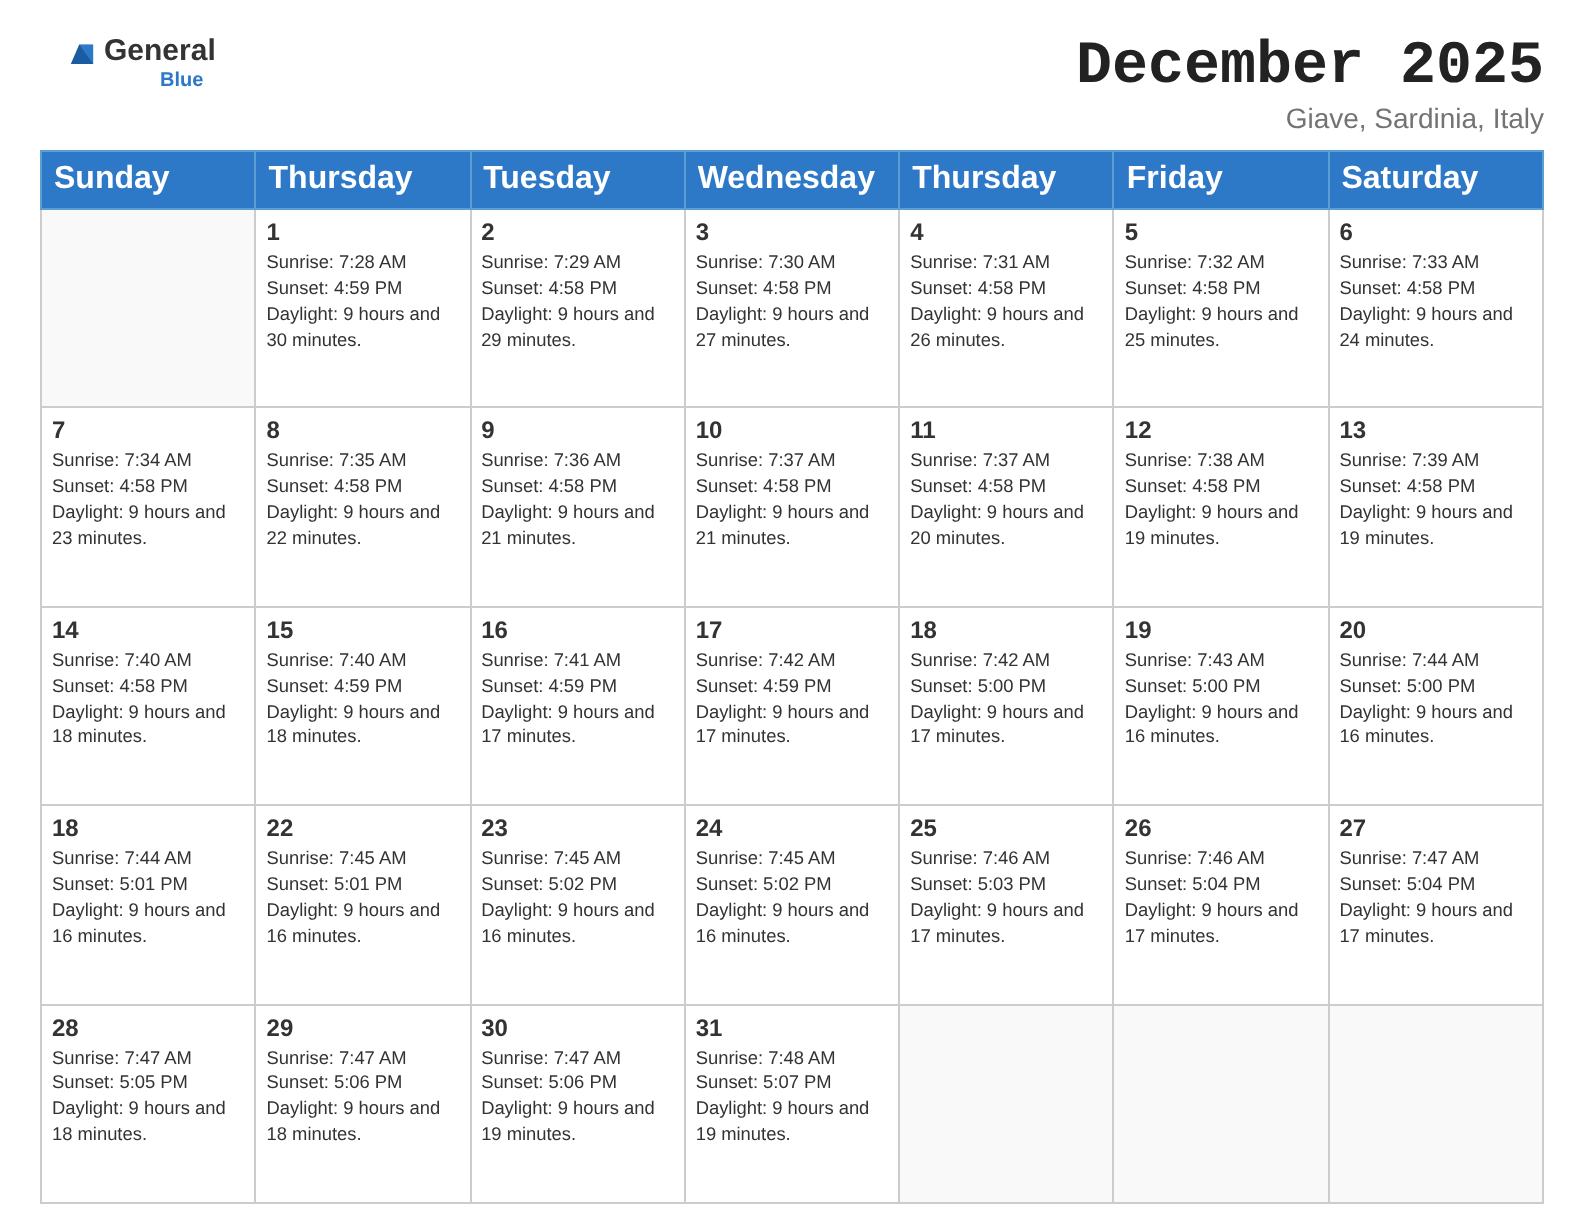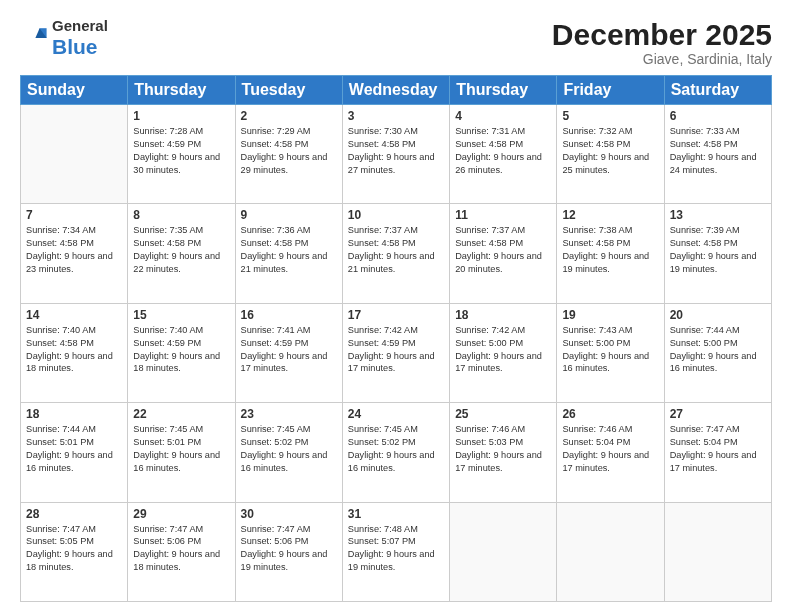--- a/index.html
+++ b/index.html
@@ -32,36 +32,38 @@
       display: flex;
       flex-direction: column;
       line-height: 1.1;
     }
     .logo-general {
       font-size: 15px;
       font-weight: bold;
       color: #333;
     }
     .logo-blue {
-      font-size: 21px;
+      font-size: 10px;
       font-weight: bold;
       color: #2e79c7;
+      margin-left: 28px;
     }
     .logo-icon {
       width: 28px;
       height: 28px;
     }
     .title-block {
       text-align: right;
     }
     .title-month {
       font-size: 30px;
       font-weight: bold;
       color: #222;
       line-height: 1.1;
+      font-family: Liberation Mono, monospace;
     }
     .title-location {
       font-size: 14px;
       color: #737373;
     }
     .calendar-table {
       width: 100%;
       border-collapse: collapse;
       flex: 1;
       table-layout: fixed;

